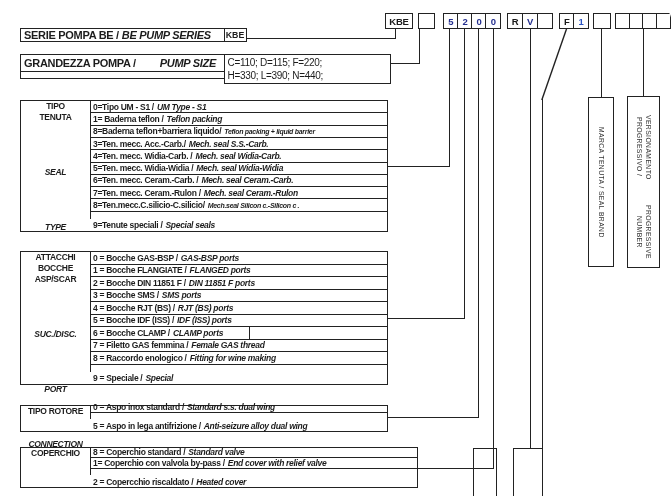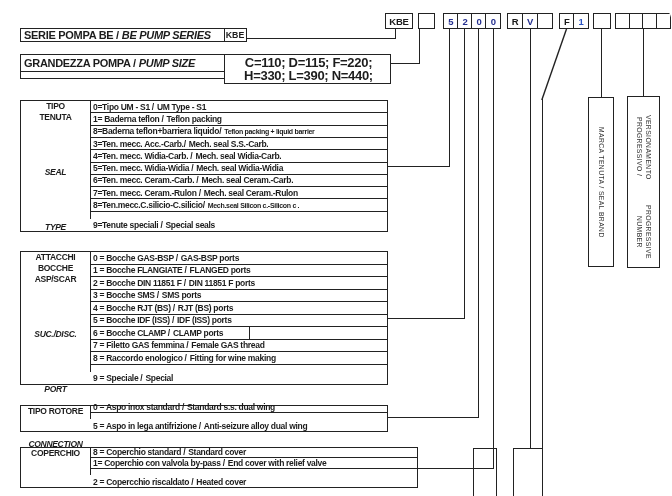--- a/index.html
+++ b/index.html
@@ -16,39 +16,39 @@
   }
   .cell:first-child{margin-left:0;}
   .cell.ink{color:#1a1a1a;}
   .cell.navy{color:#232e8e;}
   .cell.blue{color:#2c55c4;}
   
   .box{position:absolute;border:1.5px solid #222;background:#fff;box-sizing:border-box;}
   .toplabel{display:flex;align-items:center;padding-left:3px;font-size:11px;font-weight:bold;letter-spacing:-0.3px;white-space:nowrap;}
   .toplabel .en{font-style:italic;margin-left:3px;}
   .kbe-small{display:flex;align-items:center;justify-content:center;font-size:8.8px;font-weight:bold;}
-  .sizevals{font-size:13px;font-weight:bold;letter-spacing:-0.3px;padding:1px 0 0 3px;line-height:13px;white-space:nowrap;text-align:center;}
+  .sizevals{font-size:10px;font-weight:normal;letter-spacing:-0.3px;padding:1px 0 0 3px;line-height:13px;white-space:nowrap;}
   .divline{position:absolute;background:#222;}
   
   .table{position:absolute;border:1.5px solid #222;background:#fff;box-sizing:border-box;}
   .lblcol{
     position:absolute;left:0;top:0;bottom:12px;width:70px;border-right:1.5px solid #222;
     display:flex;flex-direction:column;align-items:center;justify-content:space-between;
     text-align:center;font-size:8.5px;font-weight:bold;line-height:11px;letter-spacing:-0.3px;box-sizing:border-box;
   }
   .lblcol .len{font-style:italic;margin-top:44px;}
   .lgap{height:11px;}
   .rowscol{position:absolute;left:70px;top:0;right:0;bottom:0;display:flex;flex-direction:column;justify-content:flex-end;}
   .trow{
     flex:1;border-bottom:1.2px solid #222;display:flex;align-items:center;
     padding-left:2px;font-size:8.5px;font-weight:bold;letter-spacing:-0.3px;
     white-space:nowrap;position:relative;box-sizing:border-box;
   }
   .trow:last-child{border-bottom:none;margin-top:8px;}
-  .ren{margin-left:3px;}
+  .ren{font-style:italic;margin-left:3px;}
   .rsmall{font-size:7px;}
   .rowdiv{position:absolute;top:0;bottom:0;width:1.2px;background:#222;}
   
   .hline{position:absolute;height:1.4px;background:#222;}
   .vline{position:absolute;width:1.4px;background:#222;}
   .diag{position:absolute;}
   
   .sidebox{
     position:absolute;border:1.6px solid #222;background:#fff;box-sizing:border-box;
     display:flex;align-items:center;justify-content:center;
@@ -94,21 +94,21 @@
     </div>
 
   <div class="box toplabel" style="left:20px;top:28px;width:205px;height:14px;">
     <span>SERIE POMPA BE /</span>
     <span class="en">BE PUMP SERIES</span>
   </div>
   <div class="box kbe-small" style="left:223.5px;top:28px;width:23px;height:14px;">
     <span>KBE</span>
   </div>
 
-  <div class="box toplabel" style="left:20px;top:54px;width:205px;height:18px;">
+  <div class="box toplabel" style="left:20px;top:54px;width:205px;height:18px;gap:21px;">
     <span>GRANDEZZA POMPA /</span>
     <span class="en">PUMP SIZE</span>
   </div>
   <div class="divline" style="left:20px;top:78px;width:205px;height:1.4px;"></div>
   <div class="divline" style="left:20px;top:71px;width:1.4px;height:8px;"></div>
   <div class="box sizevals" style="left:223.5px;top:54px;width:167px;height:30px;">
     <div>C=110; D=115; F=220;</div>
     <div>H=330; L=390; N=440;</div>
   </div>
 
@@ -238,21 +238,21 @@
   </div>
 
   <div class="table" style="left:20px;top:447px;width:398px;height:41px;">
     <div class="lblcol">
         <div class="lit">COPERCHIO</div>
         <div class="len">COVER TYPE</div>
       </div>
     <div class="rowscol">
         <div class="trow">
           <span class="rit">8 = Coperchio standard /</span>
-          <span class="ren">Standard cover</span>
+          <span class="ren">Standard valve</span>
         </div>
         <div class="trow">
           <span class="rit">1= Coperchio con valvola by-pass /</span>
           <span class="ren">End cover with relief valve</span>
         </div>
         <div class="trow">
           <span class="rit">2 = Copercchio riscaldato /</span>
           <span class="ren">Heated cover</span>
         </div>
       </div>

